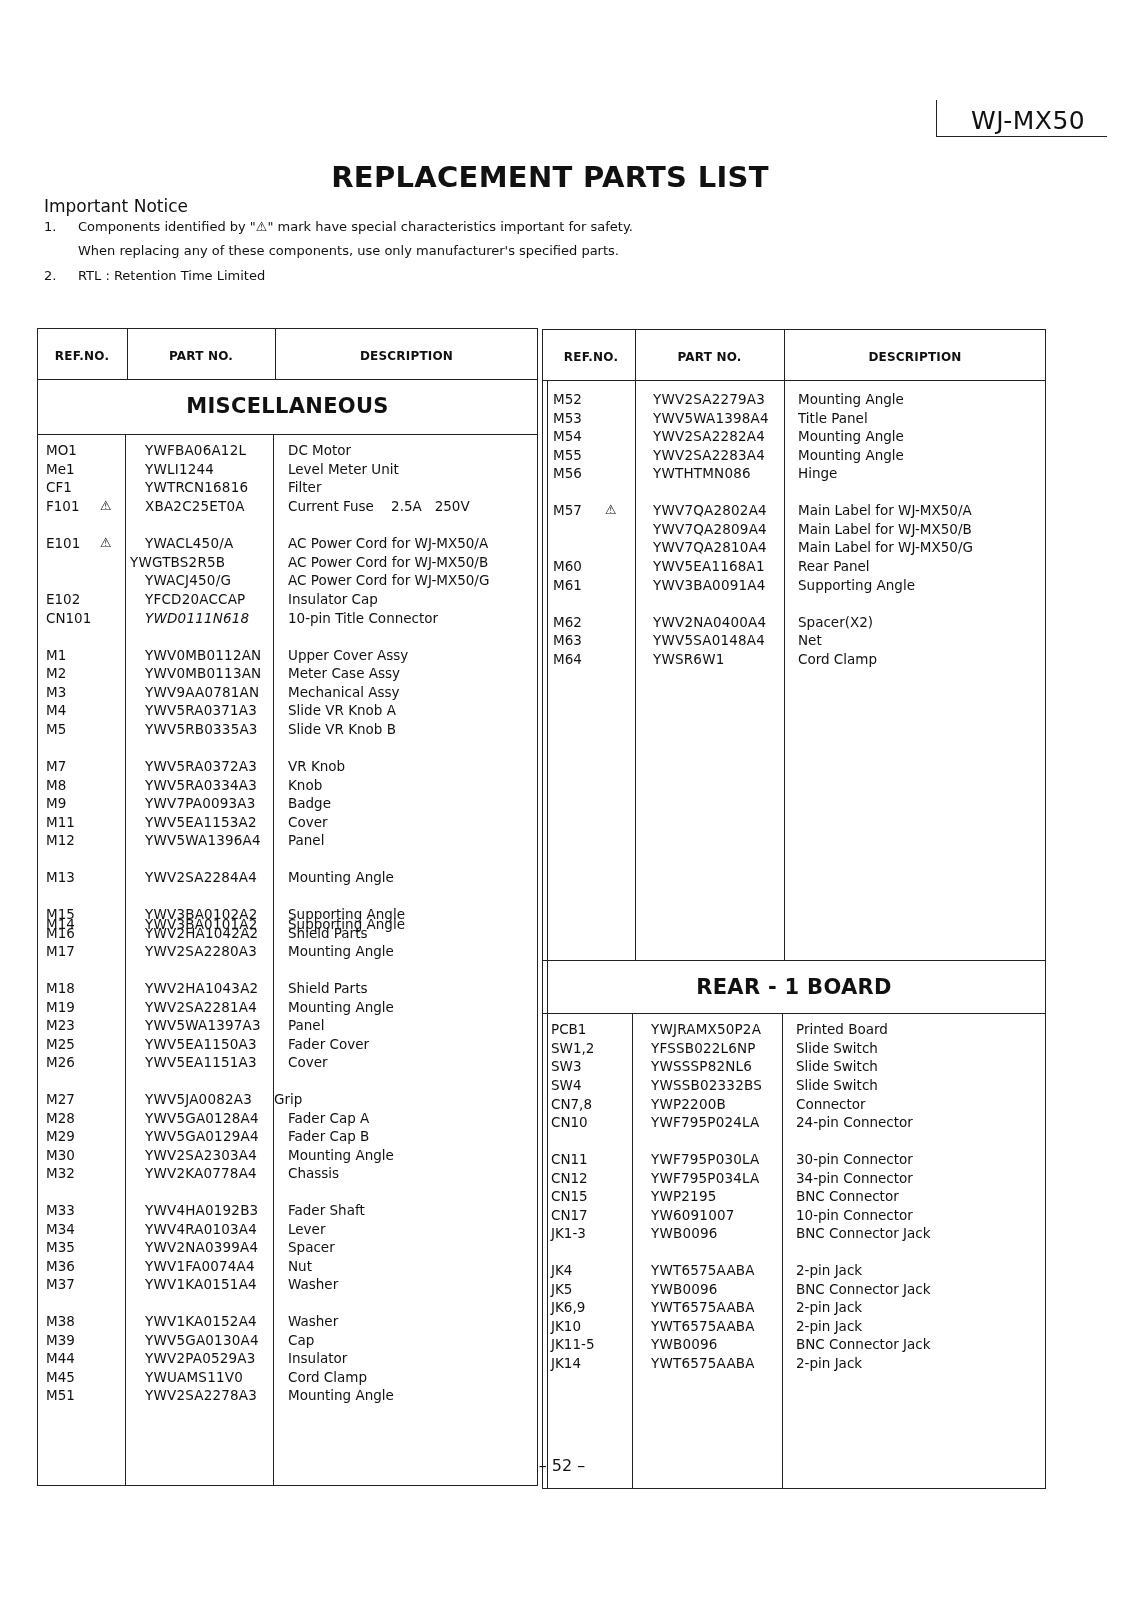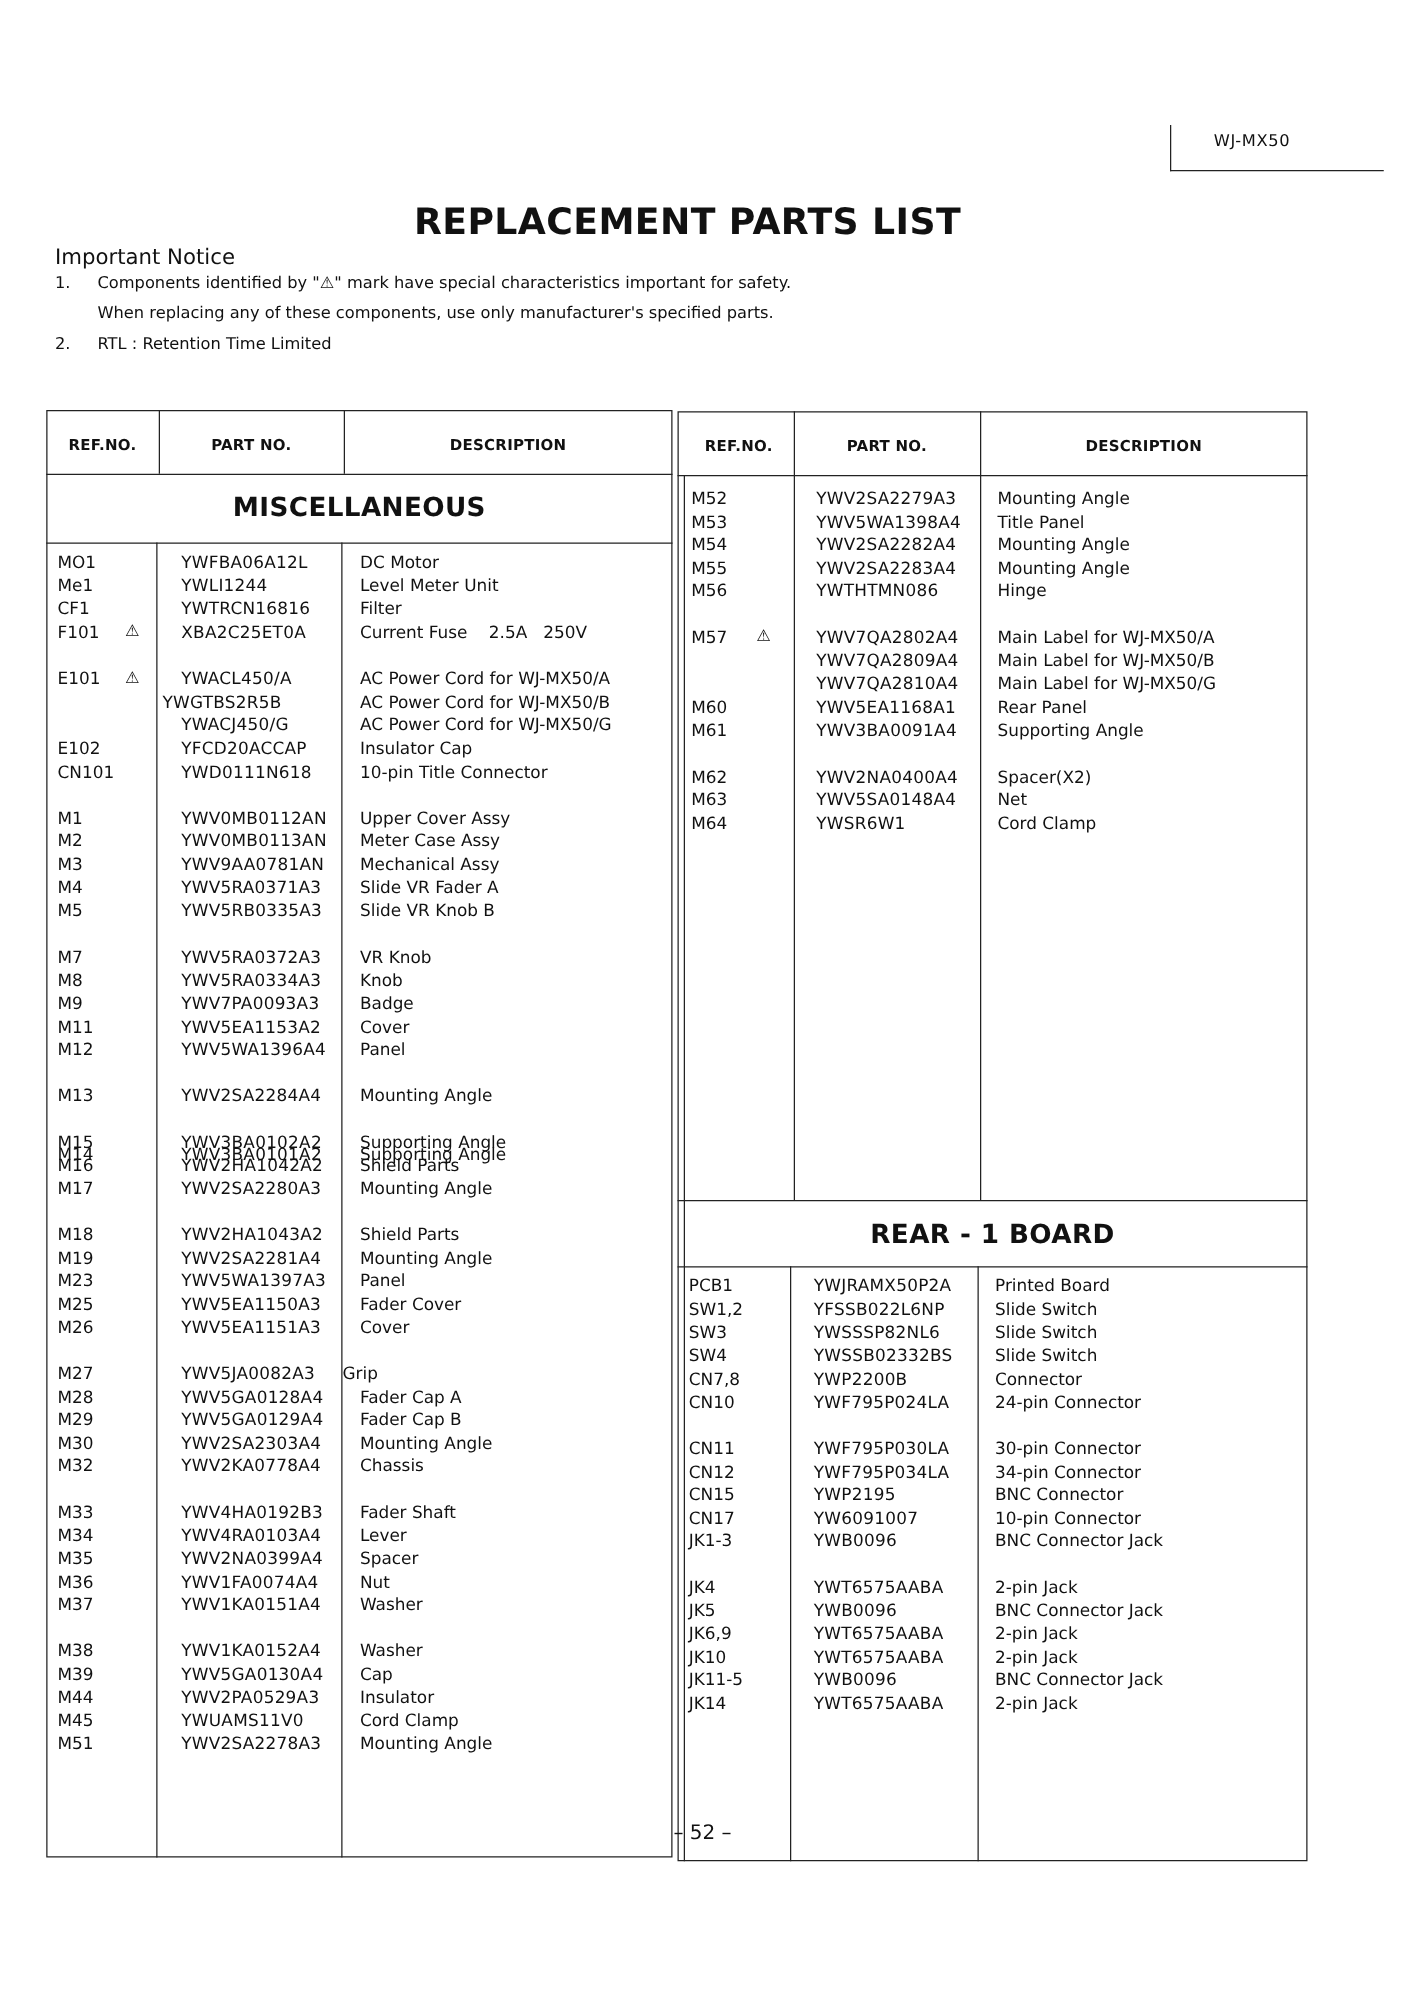--- a/index.html
+++ b/index.html
@@ -6,21 +6,21 @@
   body {
     width: 1131px; height: 1600px; position: relative; background: #ffffff;
     font-family: "DejaVu Sans", "Liberation Sans", sans-serif; color: #111;
     overflow: hidden;
   }
   .model-box {
     position: absolute; left: 936px; top: 100px; width: 170px; height: 36px;
     border-left: 1.5px solid #222; border-bottom: 1.5px solid #222;
   }
   .model-box span {
-    position: absolute; left: 34px; top: 6px; font-size: 13px; letter-spacing: 0.5px;
+    position: absolute; left: 34px; top: 6px; font-size: 25px; letter-spacing: 0.5px;
   }
   .page-title {
     position: absolute; left: 0; width: 1100px; top: 160px; text-align: center;
     font-size: 29px; font-weight: bold; letter-spacing: 0.3px;
   }
   .notice-title { position: absolute; left: 44px; top: 196px; font-size: 17px; }
   .notice-line { position: absolute; font-size: 13px; }
   .notice-num { position: absolute; left: 44px; font-size: 13px; }
 
   .tbl {
@@ -110,42 +110,42 @@
       <span class="part" style="left: 99px;">YWACJ450/G</span>
       <span class="desc" style="left: 242px; white-space: pre;">AC Power Cord for WJ-MX50/G</span>
     </div>
     <div class="row" style="left: 46px; top: 590px; width: 480px;">
       <span class="ref">E102</span>
       <span class="part" style="left: 99px;">YFCD20ACCAP</span>
       <span class="desc" style="left: 242px; white-space: pre;">Insulator Cap</span>
     </div>
     <div class="row" style="left: 46px; top: 609px; width: 480px;">
       <span class="ref">CN101</span>
-      <span class="part" style="left: 99px;">YWD0111N618</span>
+      <span class="part" style="left: 99px; font-style: italic;">YWD0111N618</span>
       <span class="desc" style="left: 242px; white-space: pre;">10-pin Title Connector</span>
     </div>
     <div class="row" style="left: 46px; top: 646px; width: 480px;">
       <span class="ref">M1</span>
       <span class="part" style="left: 99px;">YWV0MB0112AN</span>
       <span class="desc" style="left: 242px; white-space: pre;">Upper Cover Assy</span>
     </div>
     <div class="row" style="left: 46px; top: 664px; width: 480px;">
       <span class="ref">M2</span>
       <span class="part" style="left: 99px;">YWV0MB0113AN</span>
       <span class="desc" style="left: 242px; white-space: pre;">Meter Case Assy</span>
     </div>
     <div class="row" style="left: 46px; top: 683px; width: 480px;">
       <span class="ref">M3</span>
       <span class="part" style="left: 99px;">YWV9AA0781AN</span>
       <span class="desc" style="left: 242px; white-space: pre;">Mechanical Assy</span>
     </div>
     <div class="row" style="left: 46px; top: 701px; width: 480px;">
       <span class="ref">M4</span>
       <span class="part" style="left: 99px;">YWV5RA0371A3</span>
-      <span class="desc" style="left: 242px; white-space: pre;">Slide VR Fader A</span>
+      <span class="desc" style="left: 242px; white-space: pre;">Slide VR Knob A</span>
     </div>
     <div class="row" style="left: 46px; top: 720px; width: 480px;">
       <span class="ref">M5</span>
       <span class="part" style="left: 99px;">YWV5RB0335A3</span>
       <span class="desc" style="left: 242px; white-space: pre;">Slide VR Knob B</span>
     </div>
     <div class="row" style="left: 46px; top: 757px; width: 480px;">
       <span class="ref">M7</span>
       <span class="part" style="left: 99px;">YWV5RA0372A3</span>
       <span class="desc" style="left: 242px; white-space: pre;">VR Knob</span>

